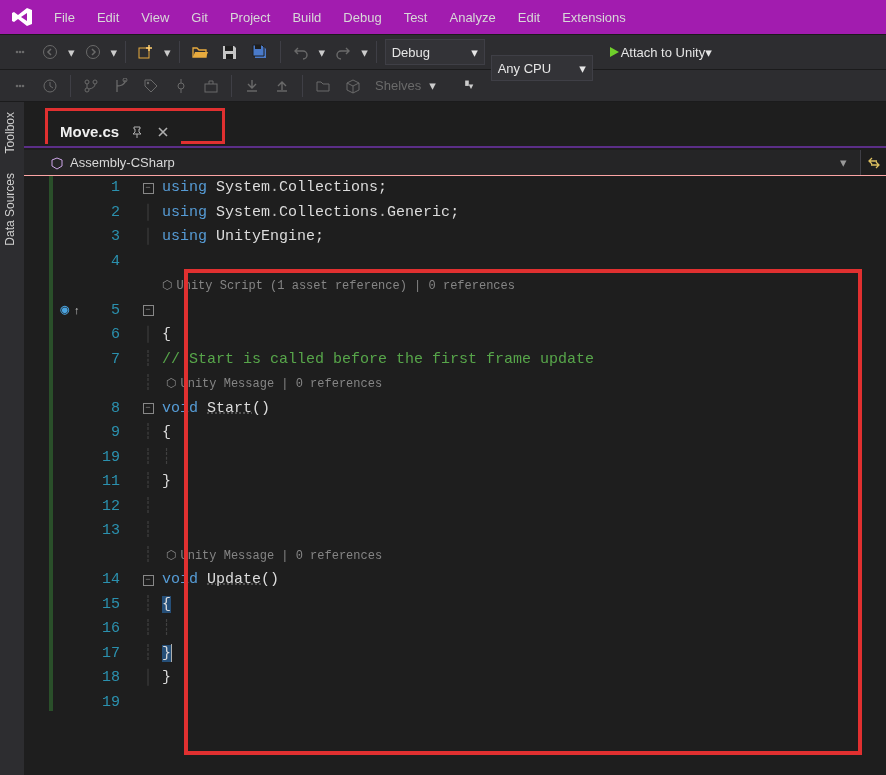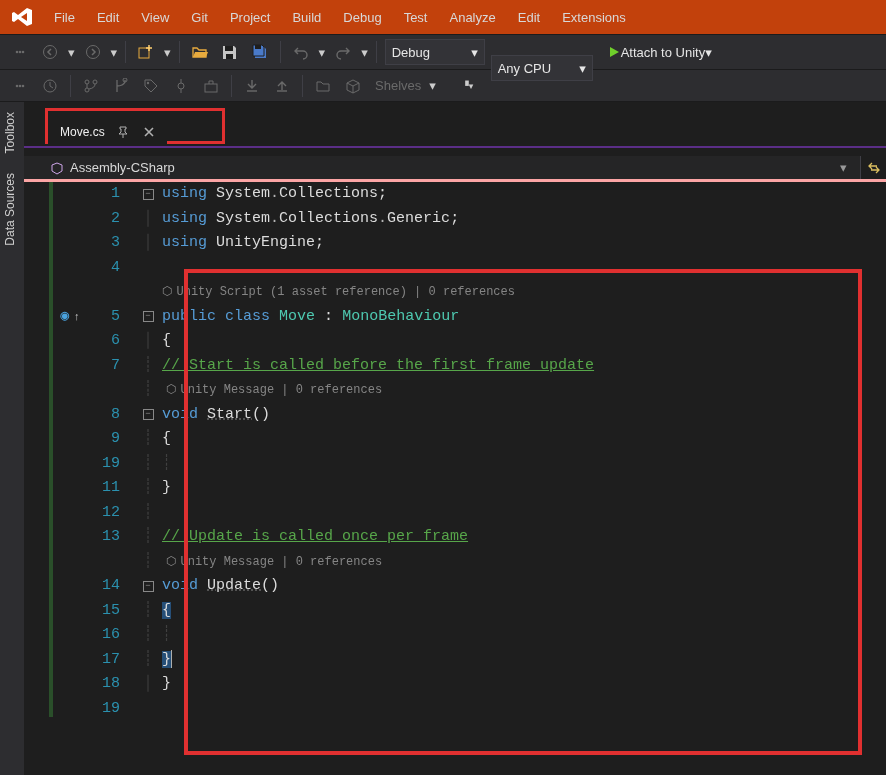--- a/index.html
+++ b/index.html
@@ -1,51 +1,51 @@
 <!DOCTYPE html>
 <html><head>
 <meta charset="utf-8">
 <style>
   * { margin:0; padding:0; box-sizing:border-box; }
   body { width:886px; height:775px; background:#1e1e1e; font-family:"Segoe UI",sans-serif; font-size:13px; color:#ccc; overflow:hidden; position:relative;}
-  .menubar { display:flex; align-items:center; height:34px; background:#c2410c; padding:0 8px; gap:2px;}
+  .menubar { display:flex; align-items:center; height:34px; background:#a21caf; padding:0 8px; gap:2px;}
   .menubar .logo { width:28px; height:28px; display:flex; align-items:center; justify-content:center; margin-right:6px;}
   .menubar .item { padding:6px 10px; color:#d8d8d8; cursor:pointer; font-size:13px;}
   .toolstrip { display:flex; align-items:center; height:36px; background:#2d2d30; border-top:1px solid #1b1b1c; border-bottom:1px solid #1b1b1c; padding:0 8px; gap:6px;}
   .tbtn { width:24px; height:24px; display:flex; align-items:center; justify-content:center; color:#c5c5c5; cursor:pointer;}
   .tbtn.dim { color:#6a6a6a;}
   .tsep { width:1px; height:22px; background:#3f3f46; margin:0 2px;}
   .smallcaret { margin-left:2px; }
   .dropdown { display:flex; align-items:center; justify-content:space-between; background:#333337; border:1px solid #3f3f46; height:26px; padding:0 6px; color:#e6e6e6; font-size:13px; cursor:pointer;}
   .dd-text { padding-right:16px;}
   .run-btn { display:flex; align-items:center; padding:0 8px; height:26px; cursor:pointer; color:#e6e6e6;}
   .play { color:#6fcf2b;}
   .toolstrip2 { display:flex; align-items:center; height:32px; background:#2d2d30; border-bottom:1px solid #1b1b1c; padding:0 8px; gap:6px;}
   .shelves { color:#6a6a6a; font-size:13px; margin-left:4px;}
   .lefttabs { position:absolute; left:0; top:102px; bottom:0; width:24px; background:#2d2d30; display:flex; flex-direction:column;}
   .sidetab { writing-mode:vertical-rl; transform:rotate(180deg); padding:10px 3px; color:#d0d0d0; font-size:12px; cursor:pointer; text-align:center;}
   .content { position:absolute; left:24px; right:0; top:102px; bottom:0;}
   .tab-well { display:flex; align-items:center; height:34px; padding-left:24px; margin-top:10px;}
   .doc-tab { display:flex; align-items:center; height:30px; gap:10px; padding:0 10px 0 12px; background:#1e1e1e; border-top:1px solid #1e1e1e; color:#f0f0f0; position:relative; top:2px;}
-  .doc-tab .name { font-weight:400; font-size:12px;}
+  .doc-tab .name { font-weight:700; font-size:15px;}
   .doc-tab .pin,.doc-tab .close { width:16px; height:16px; display:flex; align-items:center; justify-content:center; color:#b0b0b0; cursor:pointer;}
   .red-box-tab { position:absolute; border:3px solid #e03030; }
-  .navbar { display:flex; align-items:center; height:26px; background:#252526; border-bottom:3px solid #fca5a5; margin-top:8px;}
+  .navbar { display:flex; align-items:center; height:26px; background:#252526; border-bottom:1px solid #fca5a5; margin-top:2px;}
   .navbar .cube { width:16px; margin:0 4px 0 26px; color:#a890d6;}
   .navbar .proj { color:#d8d8d8; font-size:13px;}
   .navbar .dd { margin-left:auto; width:14px; color:#999; margin-right:6px;}
   .navbar .diamond { width:26px; text-align:center; background:#1e1e1e; border-left:1px solid #3f3f46; color:#dcbf60; height:100%; display:flex; align-items:center; justify-content:center;}
   .editor { position:relative; display:flex; font-family:"Consolas","Courier New",monospace; font-size:15px; line-height:24.5px;}
   .row { height:24.5px; display:flex;}
   .ind-cell { width:60px; height:24.5px; display:flex; align-items:center; justify-content:flex-end; padding-right:4px; gap:4px;}
   .ln-cell { width:50px; text-align:right; color:#2b91af; padding-right:14px;}
   .fold { width:28px; display:flex; align-items:center; justify-content:center; color:#a0a0a0;}
   .kw { color:#569cd6;}
   .ty { color:#4ec9b0;}
-  .cm { color:#57a64a;text-decoration:underline;}
+  .cm { color:#57a64a;}
   .tx { color:#dcdcdc;}
   .pn { color:#dcdcdc;}
   .op { color:#b4b4b4;}
   .lens { color:#858585; font-size:12px; display:flex; align-items:center; gap:4px; height:24.5px;}
   .lens .ico { color:#8a8a8a;}
   .guide { color:#404040;}
   .red-box-code { position:absolute; border:4px solid #e03030; }
   .box-minus { width:11px; height:11px; border:1px solid #888; display:flex; align-items:center; justify-content:center; font-size:9px; line-height:1; color:#888; background:#1e1e1e;}
   .left-bar { position:absolute; left:25px; top:172px; width:4px; height:500px; background:#2a4f2a;}
   svg { display:block; }
@@ -324,21 +324,20 @@
 
       <div class="row">
           <div class="ind-cell">
             <span style="color:#4aa3df;">◉</span>
             <span style="color:#c5c5c5;font-size:11px;">↑</span>
           </div>
           <div class="ln-cell">5</div>
           <div class="fold">
             <div class="box-minus">−</div>
           </div>
-          <div><span class="kw">public</span><span class="tx"> </span><span class="kw">class</span><span class="tx"> </span><span class="ty">Move</span><span class="tx"> </span><span class="pn">:</span><span class="tx"> </span><span class="ty">MonoBehaviour</span></div>
         </div>
 
       <div class="row">
           <div class="ind-cell"></div>
           <div class="ln-cell">6</div>
           <div class="fold">
             <span class="guide">│</span>
           </div>
           <div><span class="pn">{</span></div>
         </div>
@@ -409,21 +408,20 @@
           </div>
           <div></div>
         </div>
 
       <div class="row">
           <div class="ind-cell"></div>
           <div class="ln-cell">13</div>
           <div class="fold">
             <span class="guide">┊</span>
           </div>
-          <div><span class="tx">    </span><span class="cm">// Update is called once per frame</span></div>
         </div>
 
       <div class="row">
           <div class="ind-cell"></div>
           <div class="ln-cell"></div>
           <div class="fold">
             <span class="guide">┊</span>
           </div>
           <div class="lens">
             <span class="tx">    </span>

